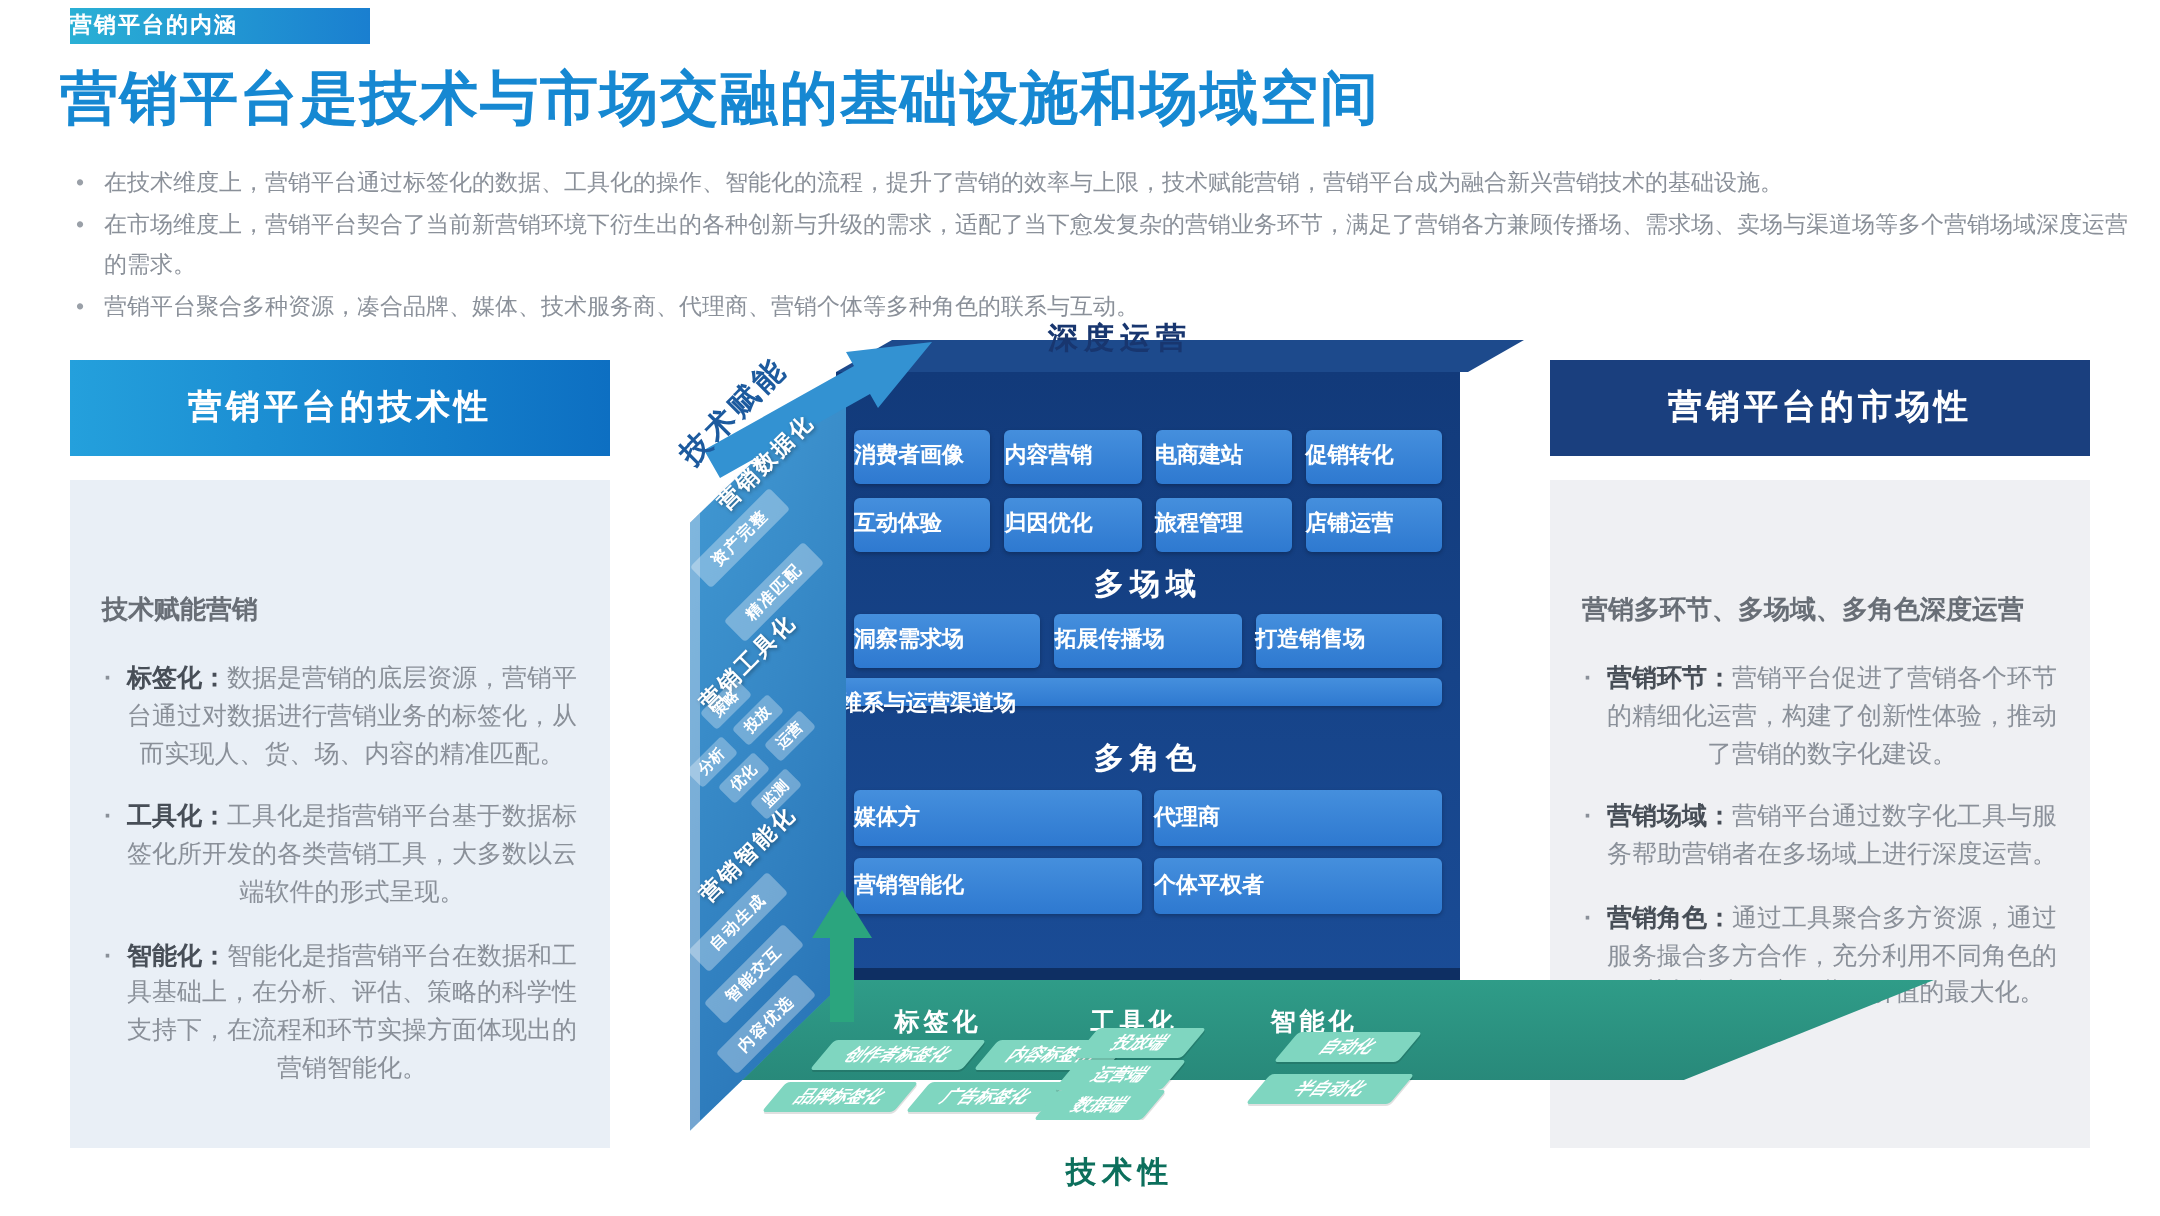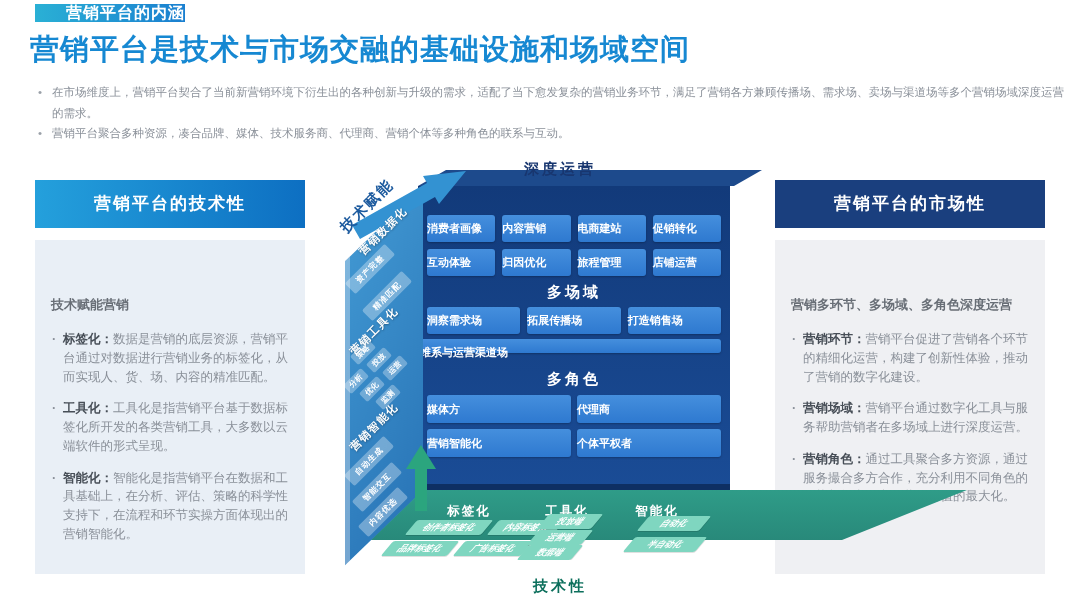--- a/index.html
+++ b/index.html
@@ -1,39 +1,39 @@
 <!DOCTYPE html>
 <html><head>
 <meta charset="utf-8">
 <style>
   html,body{margin:0;padding:0;background:#fff;}
   .canvas{position:relative;width:1080px;height:608px;background:#fff;overflow:hidden;
           font-family:"Liberation Sans","DejaVu Sans",sans-serif;}
 
   
   .tag{position:absolute;left:35px;top:4px;width:150px;height:18px;line-height:18px;
-       background:linear-gradient(90deg,#2ab0d5,#1a7fd0);color:#fff;font-size:16px;
-       font-weight:bold;text-align:right;letter-spacing:1px;}
+       background:linear-gradient(90deg,#2ab0d5,#1a7fd0);color:#fff;font-size:11px;
+       font-weight:bold;text-align:left;letter-spacing:1px;}
   .title{position:absolute;left:30px;top:30px;width:900px;color:#1688d2;font-size:29px;
          font-weight:bold;letter-spacing:1px;}
   .bullets{position:absolute;left:52px;top:82px;width:1012px;margin:0;padding:0;list-style:none;
            color:#8a9099;font-size:11.5px;line-height:1.8;}
   .bullets li{position:relative;padding-left:0;}
   .bullets li::before{content:"•";position:absolute;left:-14px;color:#9aa0a8;}
 
   
   .panel-h{position:absolute;top:180px;width:270px;height:48px;line-height:48px;text-align:center;
            color:#fff;font-size:17px;font-weight:bold;letter-spacing:2px;}
   .panel-h.left{left:35px;background:linear-gradient(90deg,#24a0dc,#0d6fc2);}
   .panel-h.right{left:775px;background:#1a3f7e;}
   .card{position:absolute;top:240px;width:238px;height:264px;padding:56px 16px 14px;font-size:12.5px;}
   .card.left{left:35px;background:#e9eff6;}
   .card.right{left:775px;background:#eff0f3;}
   .card-h{font-weight:bold;color:#686e76;font-size:13px;margin-bottom:16px;}
-  .card ul{margin:0;padding:0 0 0 12px;list-style:none;}
+  .card ul{margin:0;padding:0 0 0 12px;list-style:none;text-align:center;}
   .card li{position:relative;margin-bottom:13px;color:#8a9099;line-height:1.5;}
   .card li::before{content:"·";position:absolute;left:-11px;top:0;color:#8a9099;font-weight:bold;}
   .lead{font-weight:bold;color:#474e57;}
 
   
   .top-face{position:absolute;left:418px;top:170px;width:344px;height:16px;background:#1d4a8c;
             clip-path:polygon(28px 0,344px 0,316px 16px,0 16px);}
   .front-face{position:absolute;left:418px;top:186px;width:312px;height:304px;
               background:linear-gradient(180deg,#123a7a,#1a4c96);z-index:2;}
   .face-edge{position:absolute;left:0;bottom:0;width:100%;height:6px;background:#0e2f63;}
@@ -81,20 +81,21 @@
   .arrow{position:absolute;z-index:4;}
 </style>
 </head>
 <body>
 
 <div class="canvas">
 
   <div class="tag">营销平台的内涵</div>
   <div class="title">营销平台是技术与市场交融的基础设施和场域空间</div>
   <ul class="bullets">
+    <li>在技术维度上，营销平台通过标签化的数据、工具化的操作、智能化的流程，提升了营销的效率与上限，技术赋能营销，营销平台成为融合新兴营销技术的基础设施。</li>
     <li>在市场维度上，营销平台契合了当前新营销环境下衍生出的各种创新与升级的需求，适配了当下愈发复杂的营销业务环节，满足了营销各方兼顾传播场、需求场、卖场与渠道场等多个营销场域深度运营的需求。</li>
     <li>营销平台聚合多种资源，凑合品牌、媒体、技术服务商、代理商、营销个体等多种角色的联系与互动。</li>
   </ul>
 
   <div class="panel-h left">营销平台的技术性</div>
   <div class="card left">
     <div class="card-h">技术赋能营销</div>
     <ul>
       <li><span class="lead">标签化：</span><span>数据是营销的底层资源，营销平台通过对数据进行营销业务的标签化，从而实现人、货、场、内容的精准匹配。</span></li>
       <li><span class="lead">工具化：</span><span>工具化是指营销平台基于数据标签化所开发的各类营销工具，大多数以云端软件的形式呈现。</span></li>

